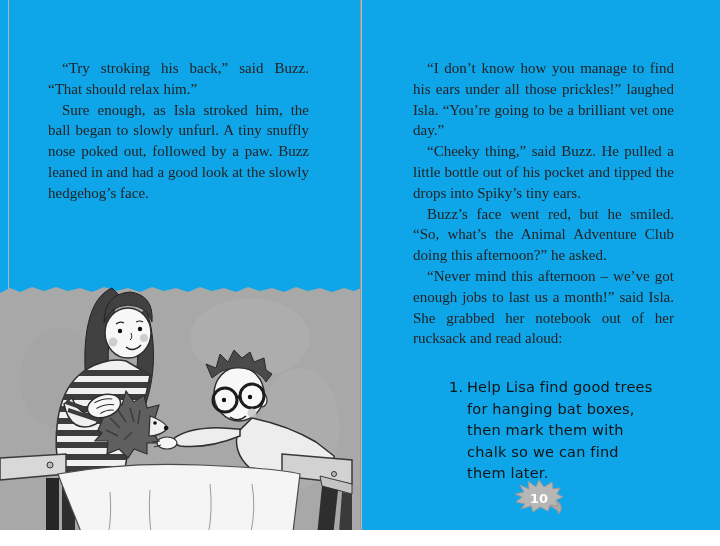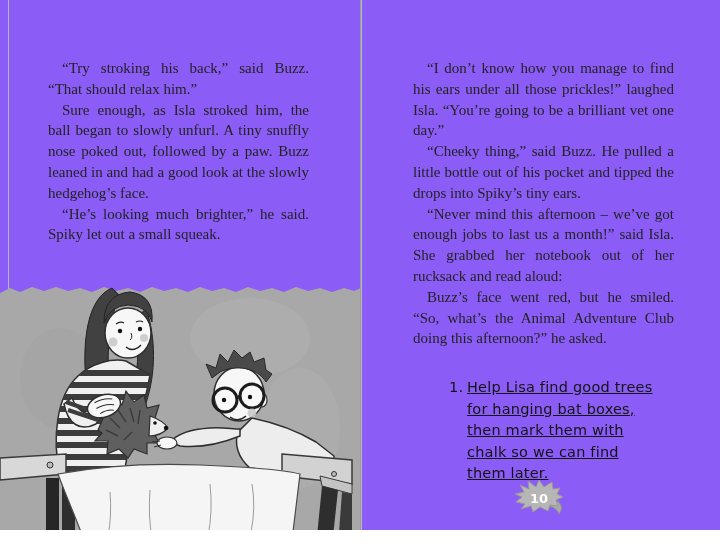--- a/index.html
+++ b/index.html
@@ -1,20 +1,20 @@
 <!DOCTYPE html>
 <html lang="en"><head>
 <meta charset="utf-8">
 <style>
   html, body { margin: 0; padding: 0; background: #ffffff; }
   .spread {
     position: relative;
     width: 720px;
     height: 530px;
-    background: #8b5cf6;
+    background: #0ea5e9;
     overflow: hidden;
     font-family: "Liberation Serif", serif;
   }
   
   .edge-left {
     position: absolute; left: 8px; top: 0; width: 1px; height: 546px;
     background: #b5b5b5; z-index: 0;
   }
   .spine {
     position: absolute; left: 360px; top: 0; width: 2px; height: 546px;
@@ -41,21 +41,21 @@
     position: absolute; left: 449px; top: 377px; width: 208px;
     font-family: "DejaVu Sans", sans-serif;
     font-size: 14.5px;
     line-height: 21.5px;
     letter-spacing: 0.2px;
     color: #141414;
     z-index: 2;
   }
   .notebook-item { display: flex; }
   .notebook-item .num { flex: 0 0 18px; }
-  .notebook-item .txt { flex: 1; text-decoration: underline; }
+  .notebook-item .txt { flex: 1; }
   
   .illustration {
     position: absolute; left: 0; top: 278px; width: 361px; height: 268px;
     z-index: 1;
   }
   
   .page-badge {
     position: absolute; left: 512px; top: 479px; width: 54px; height: 38px;
     z-index: 2;
   }
@@ -70,21 +70,20 @@
 <body>
 
 <div class="spread">
 
   <div class="edge-left"></div>
 
   <div>
     <div class="text-col text-col-left">
       <p>“Try stroking his back,” said Buzz. “That should relax him.”</p>
       <p>Sure enough, as Isla stroked him, the ball began to slowly unfurl. A tiny snuffly nose poked out, followed by a paw. Buzz leaned in and had a good look at the slowly hedgehog’s face.</p>
-      <p>“He’s looking much brighter,” he said. Spiky let out a small squeak.</p>
     </div>
 
     <svg class="illustration" viewBox="0 0 361 268" xmlns="http://www.w3.org/2000/svg">
 
       <path d="M0,15 L10,10 L20,14 L32,9 L44,13 L56,9 L68,13 L80,10 L92,14 L104,9 L116,13 L128,10 L140,14 L152,9 L164,13 L176,10 L188,14 L200,9 L212,13 L224,10 L236,14 L248,9 L260,13 L272,10 L284,14 L296,9 L308,13 L320,10 L332,14 L344,10 L354,13 L361,10 L361,268 L0,268 Z" fill="#a8a8a8"></path>
       <ellipse cx="250" cy="60" rx="60" ry="40" fill="#b2b2b2" opacity="0.5"></ellipse>
       <ellipse cx="60" cy="100" rx="40" ry="50" fill="#a2a2a2" opacity="0.5"></ellipse>
       <ellipse cx="300" cy="150" rx="40" ry="60" fill="#b0b0b0" opacity="0.5"></ellipse>
 
       <g>
@@ -181,22 +180,22 @@
     </svg>
   </div>
 
   <div class="spine"></div>
   <div class="edge-bottom-right"></div>
 
   <div>
     <div class="text-col text-col-right">
       <p>“I don’t know how you manage to find his ears under all those prickles!” laughed Isla. “You’re going to be a brilliant vet one day.”</p>
       <p>“Cheeky thing,” said Buzz. He pulled a little bottle out of his pocket and tipped the drops into Spiky’s tiny ears.</p>
+      <p>Buzz’s face went red, but he smiled. “So, what’s the Animal Adventure Club doing this afternoon?” he asked.</p>
       <p>“Never mind this afternoon – we’ve got enough jobs to last us a month!” said Isla. She grabbed her notebook out of her rucksack and read aloud:</p>
-      <p>Buzz’s face went red, but he smiled. “So, what’s the Animal Adventure Club doing this afternoon?” he asked.</p>
     </div>
 
     <div class="notebook">
       <div class="notebook-item">
         <span class="num">1.</span>
         <span class="txt">Help Lisa find good trees for hanging bat boxes, then mark them with chalk so we can find them later.</span>
       </div>
     </div>
 
     <svg class="page-badge" viewBox="0 0 54 38" xmlns="http://www.w3.org/2000/svg">

